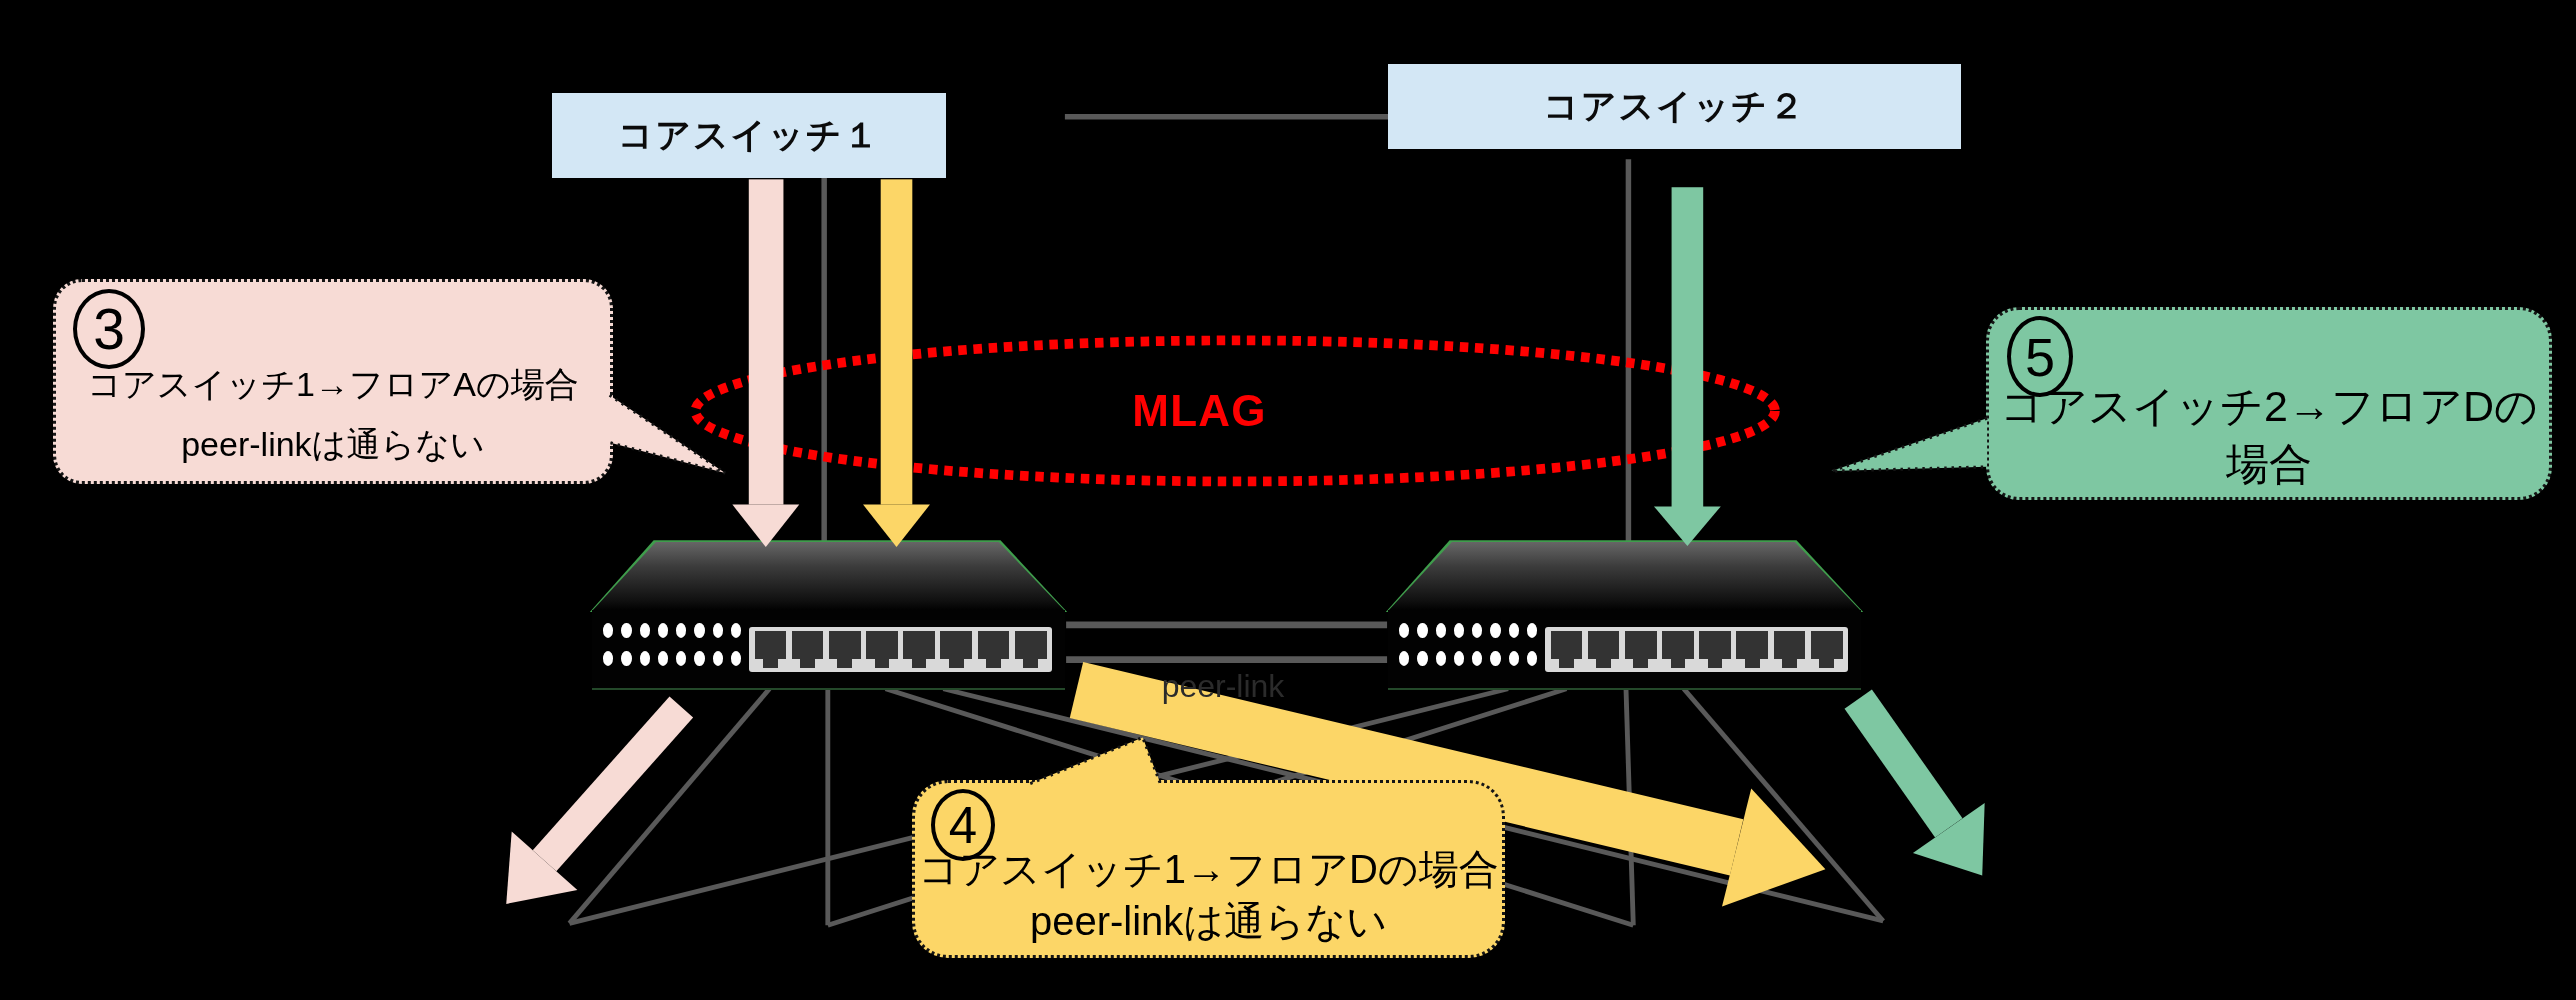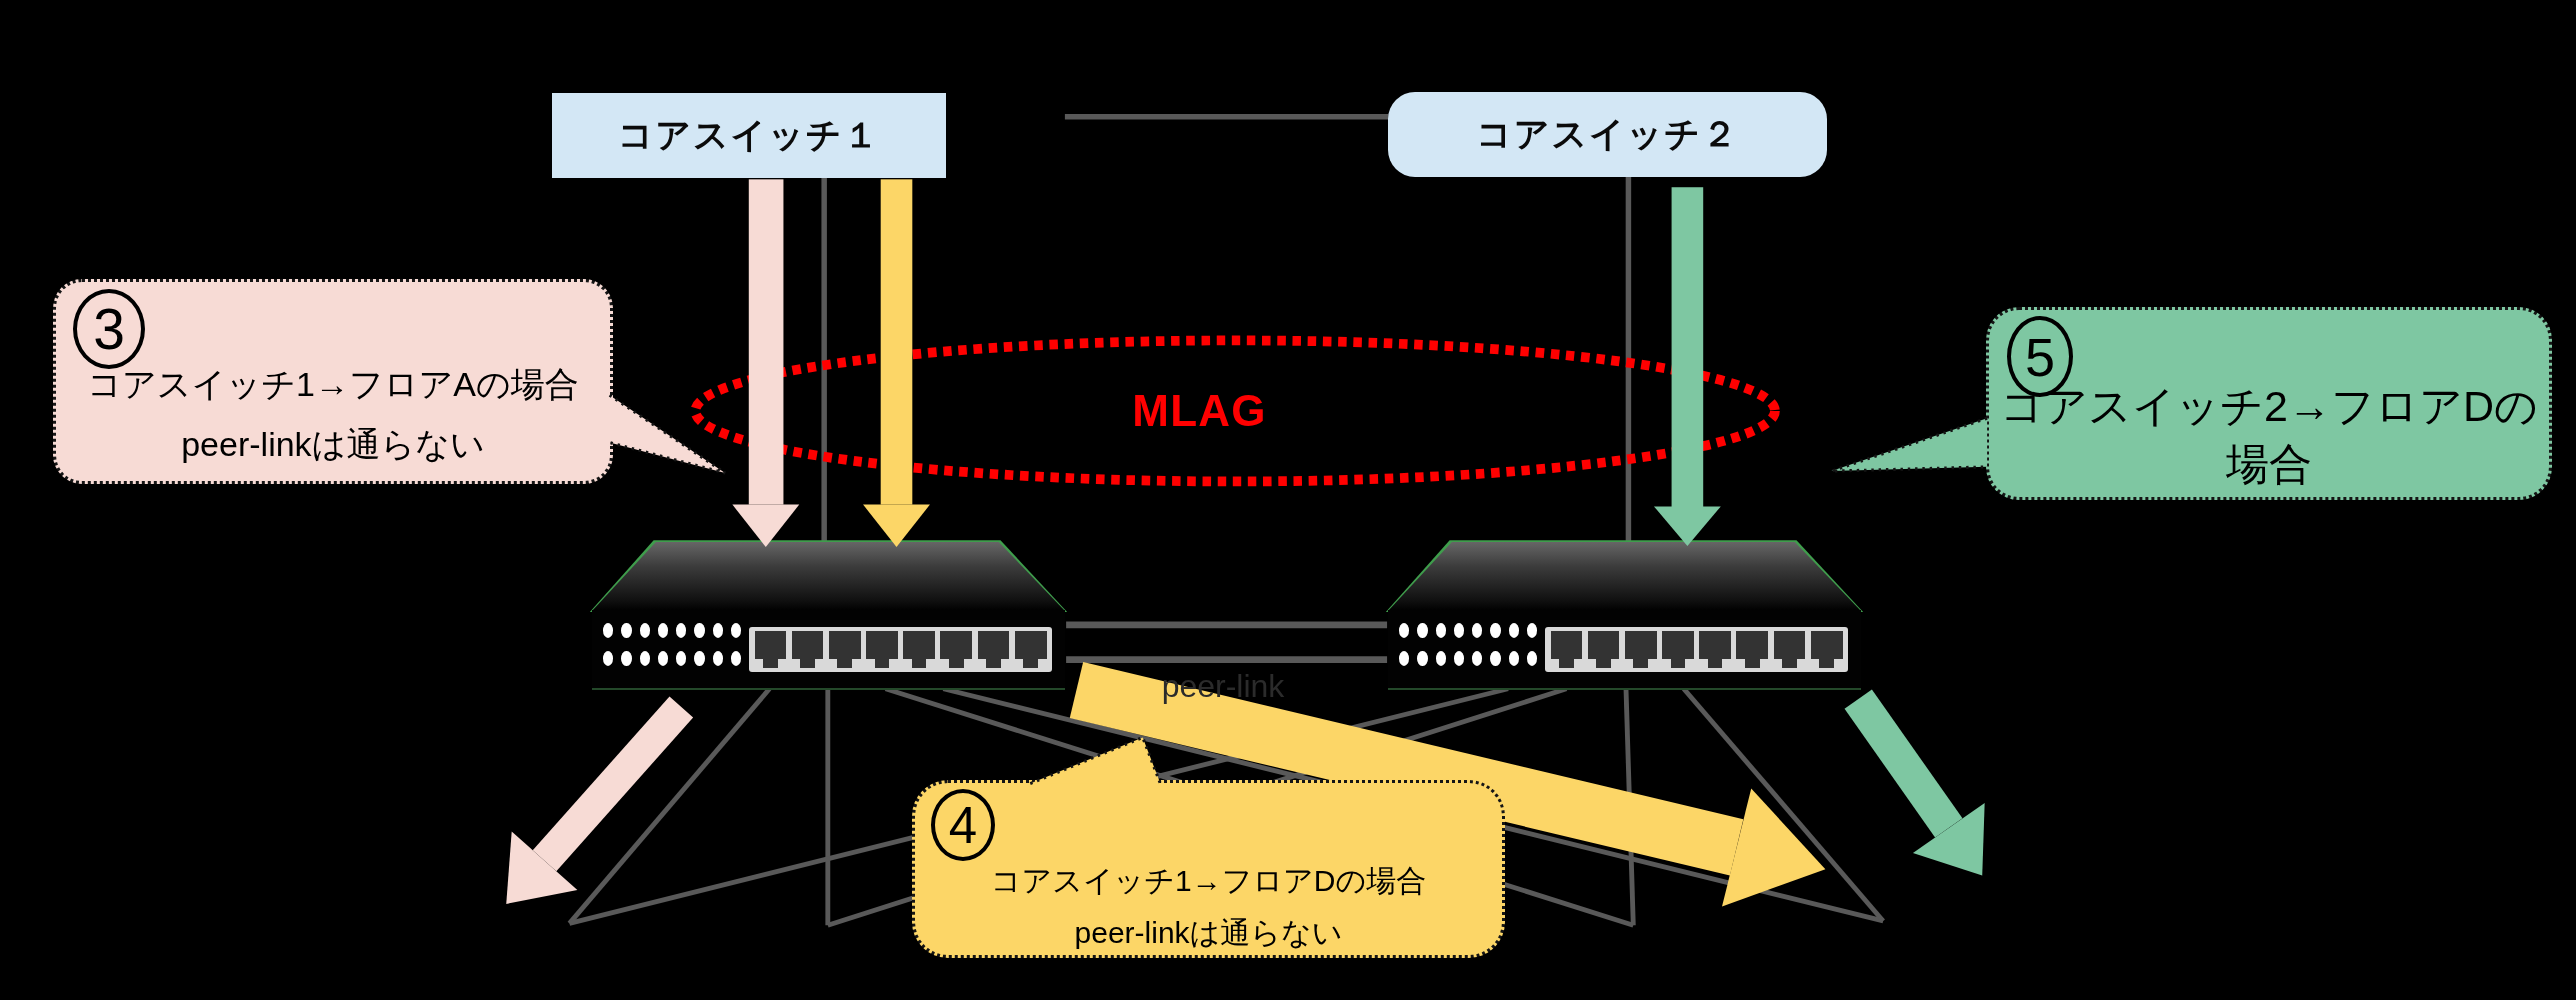--- a/index.html
+++ b/index.html
@@ -13,21 +13,21 @@
   .base{z-index:1;}
   .overlay{z-index:8;}
 
   
   .core-box{
     position:absolute;height:85px;background:var(--blue,#d3e7f5);
     display:flex;align-items:center;justify-content:center;
     color:#0b0b0b;font-size:35px;font-weight:700;letter-spacing:1.8px;z-index:3;
   }
   .core-box.one{left:552px;top:74px;width:394px;margin-top:19px;}
-  .core-box.two{left:1388px;top:92px;width:439px;border-radius:27px;}
+  .core-box.two{left:1388px;top:64px;width:573px;}
 
   
   .mlag-label{
     position:absolute;left:1078px;top:382px;width:243px;height:58px;line-height:58px;
     text-align:center;color:var(--red,#f00);font-size:44px;font-weight:700;z-index:2;letter-spacing:1.2px;
   }
   .peerlink-label{
     position:absolute;left:1132px;top:668px;width:182px;text-align:center;
     color:var(--peer-text,#2b2b2b);font-size:32px;font-weight:400;z-index:2;
   }
@@ -73,21 +73,21 @@
   .bubble .circ-num{
     position:absolute;border:4.9px solid #000;border-radius:50%;
     display:flex;align-items:center;justify-content:center;font-weight:400;
   }
   .bubble .btext{position:absolute;left:0;right:0;text-align:center;}
   .bubble.pink{left:53px;top:279px;width:560px;height:205px;background:var(--pink,#f7dbd5);border-radius:29px;}
   .bubble.pink .circ-num{left:17px;top:7.3px;width:64px;height:72px;font-size:57px;}
   .bubble.pink .btext{top:72px;font-size:34px;line-height:60px;}
   .bubble.yellow{left:912px;top:780px;width:593px;height:178px;background:var(--yellow,#fcd667);border-radius:36px;}
   .bubble.yellow .circ-num{left:16px;top:6px;width:56px;height:64px;font-size:51px;border-width:4.3px;}
-  .bubble.yellow .btext{top:72px;font-size:30px;line-height:52px;}
+  .bubble.yellow .btext{top:60px;font-size:40px;line-height:52px;}
   .bubble.green{left:1986px;top:307px;width:566px;height:193px;background:var(--green,#7ec7a2);border-radius:33px;}
   .bubble.green .circ-num{left:18px;top:6px;width:58px;height:73px;font-size:54px;}
   .bubble.green .btext{top:67px;font-size:43px;line-height:58px;}
 </style>
 </head>
 <body>
 
 <div class="stage">
 
   <svg class="layer base" width="2576" height="1000" viewBox="0 0 4236 1645">

